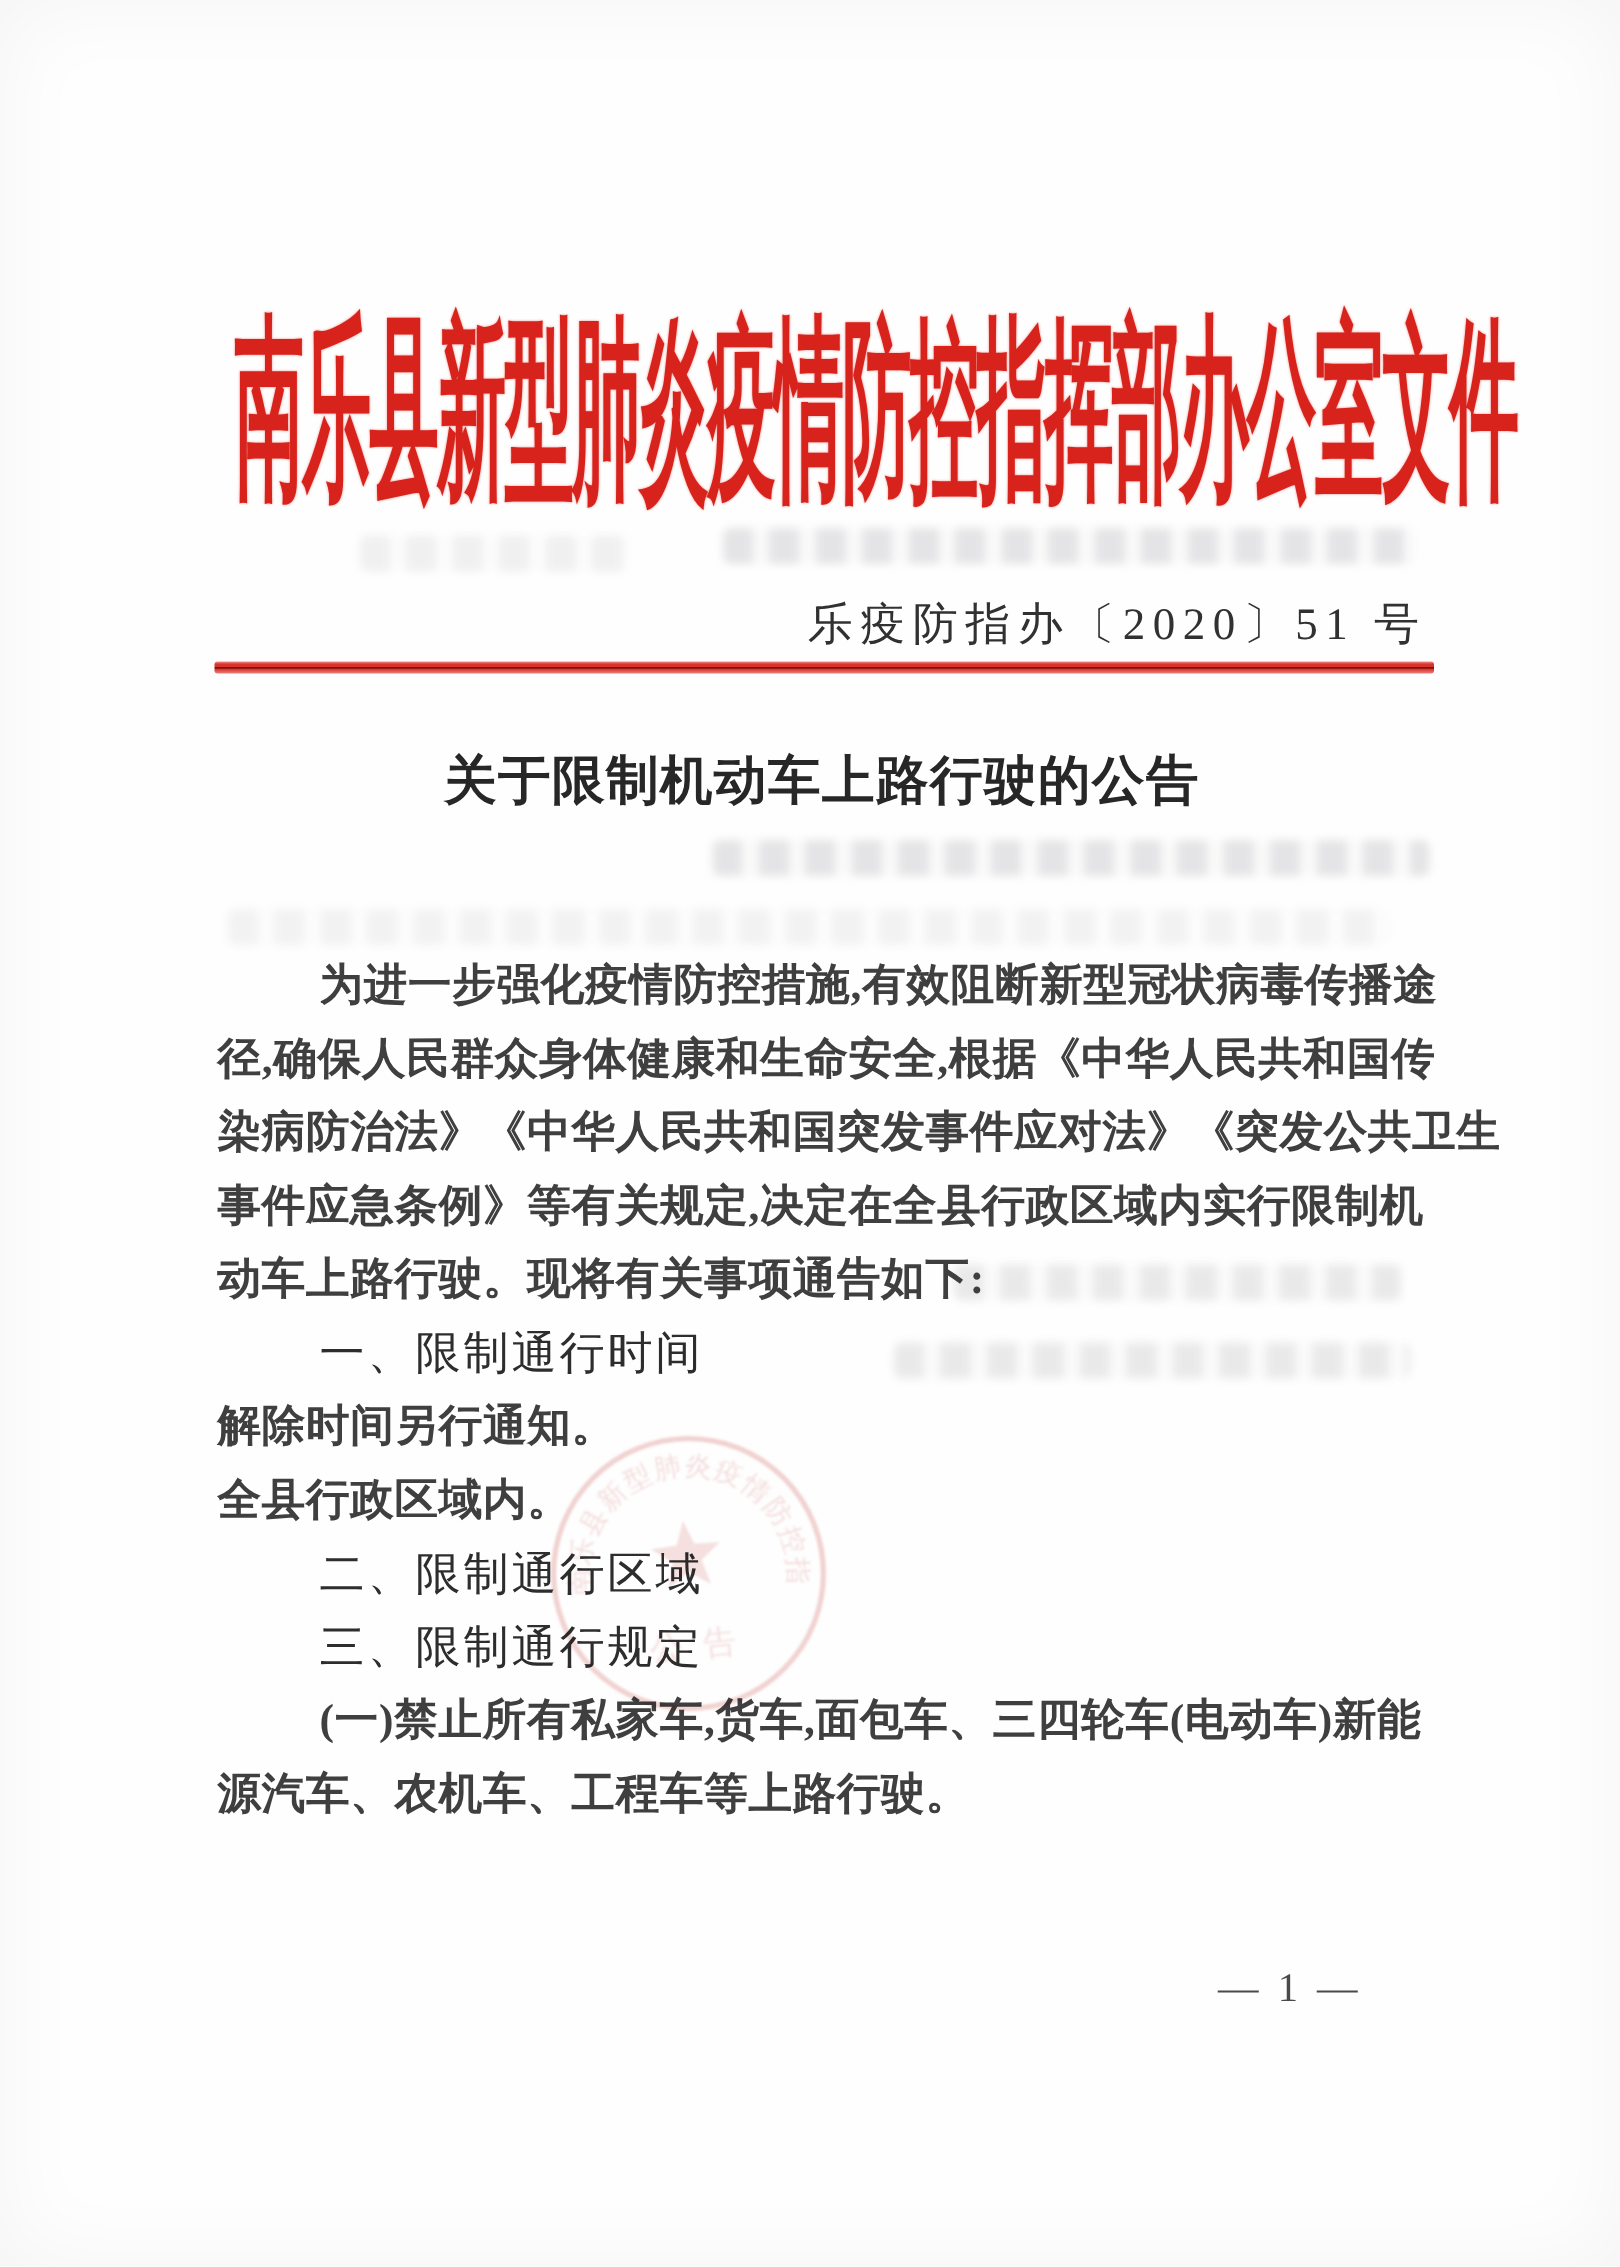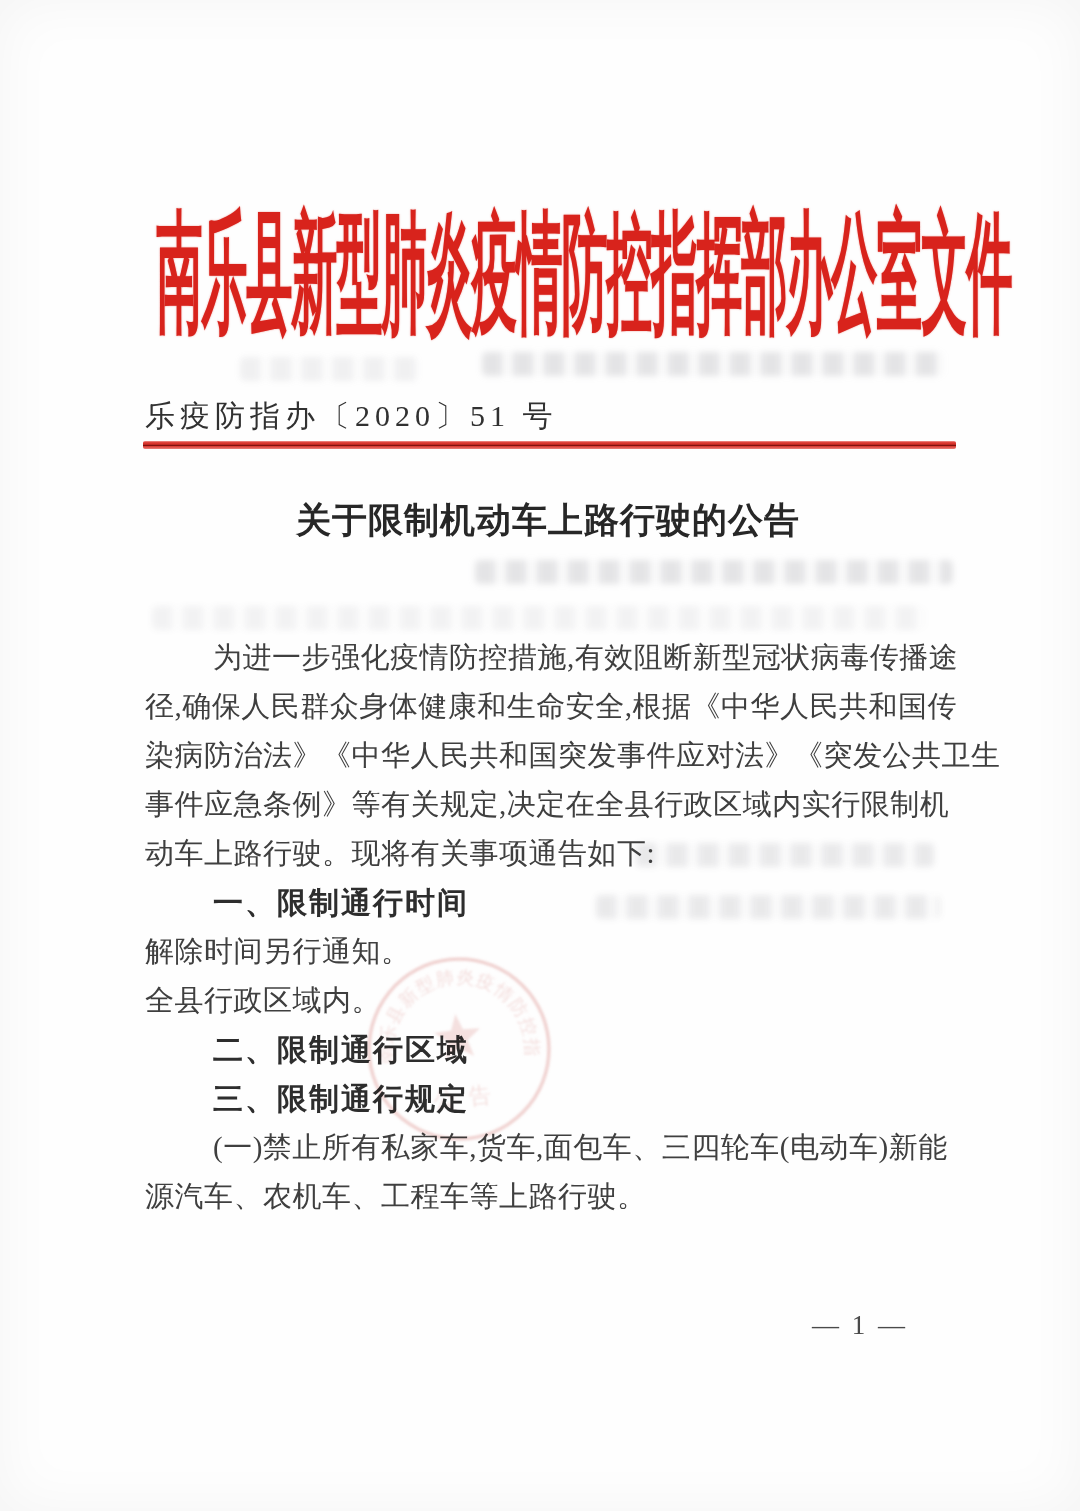--- a/index.html
+++ b/index.html
@@ -29,21 +29,21 @@
     color: #d8231c;
     white-space: nowrap;
     transform: scaleY(2.85);
     transform-origin: center;
     text-shadow: 0 0 1px rgba(216,35,28,0.55);
   }
 
   
   .doc-number {
     position: absolute; top: 396px; left: 145px; width: 806px;
-    text-align: left;
+    text-align: right;
     font-size: 30px; letter-spacing: 5px; color: #313131;
     white-space: nowrap;
   }
 
   
   .red-rule {
     position: absolute; top: 441px; left: 143px; width: 813px; height: 8px;
     background: linear-gradient(to bottom,
       #f2948f 0%, #d9342c 22%, #d9342c 42%,
       #7e100c 48%, #7e100c 56%,
@@ -61,25 +61,25 @@
     color: #272727;
   }
 
   
   .doc-body {
     position: absolute; top: 633px; left: 145px; width: 808px;
     font-size: 29px; line-height: 49px; letter-spacing: 0.5px;
     color: #3f3f3f;
     z-index: 2;
   }
-  .line { white-space: nowrap; }
+  .line { white-space: nowrap; font-weight: bold; }
   .indent { text-indent: 68px; }
   .heading {
     font-family: "Liberation Sans", "DejaVu Sans", sans-serif;
-    font-weight: bold; font-size: 30px; letter-spacing: 2px;
+    font-weight: normal; font-size: 30px; letter-spacing: 2px;
     color: #2d2d2d;
     text-indent: 68px;
   }
 
   
   .seal {
     position: absolute; left: 363px; top: 953px; width: 192px; height: 192px;
     z-index: 3;
     opacity: 0.38;
     filter: blur(0.8px);

